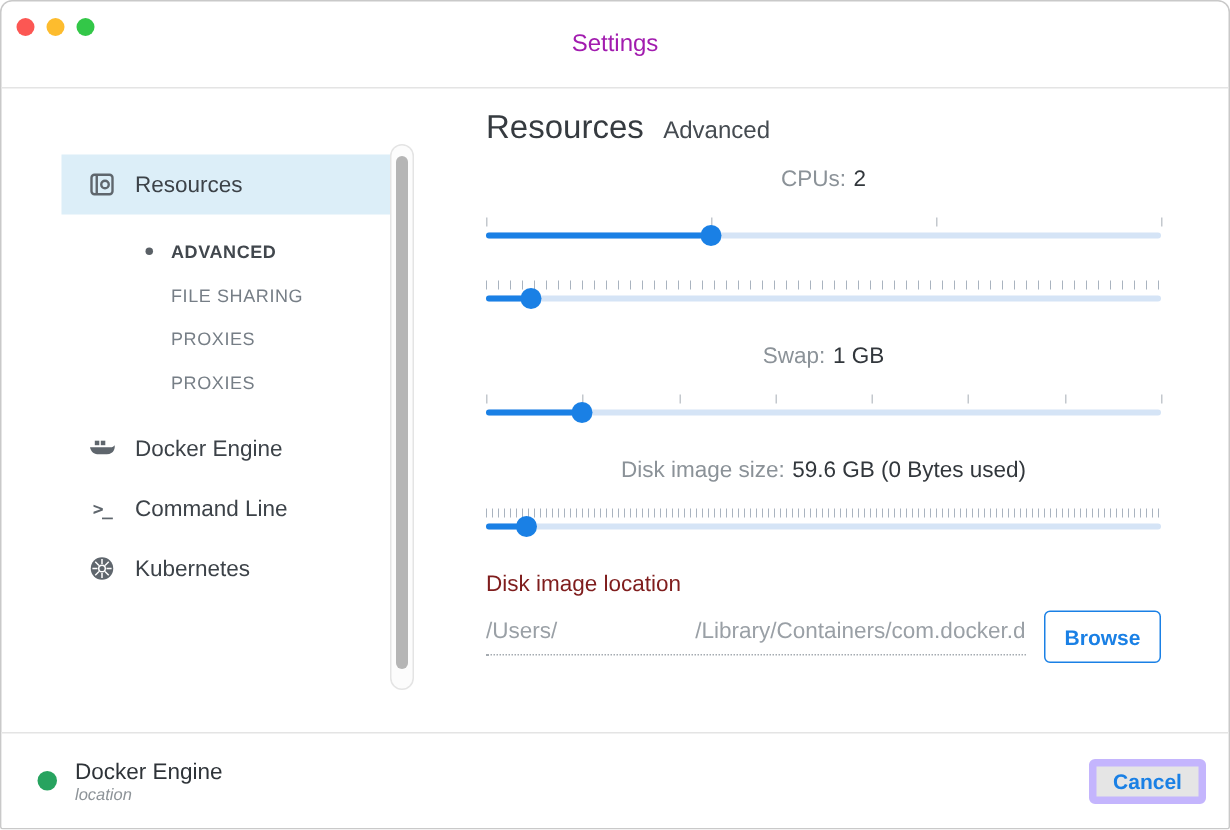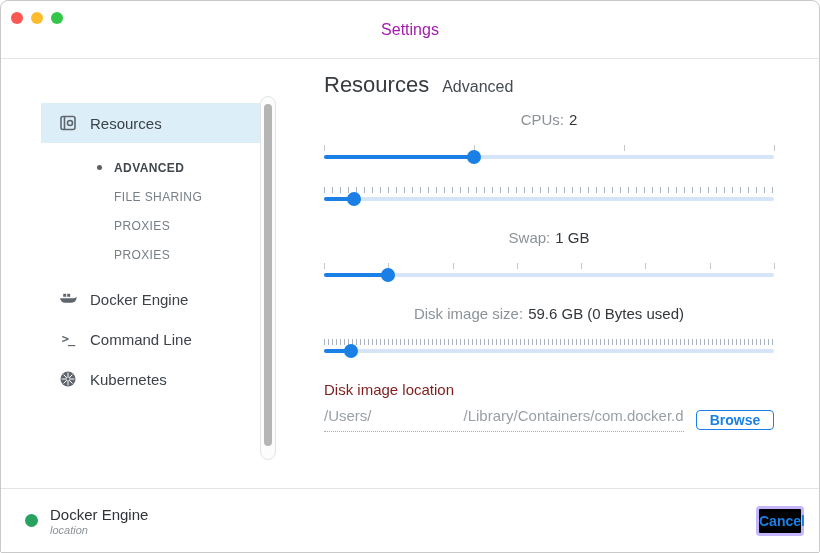--- a/index.html
+++ b/index.html
@@ -60,34 +60,34 @@
             background:#1a80e5; border-radius:2px; }
   .s-handle { position:absolute; top:5px; width:14px; height:14px; margin-left:-7px;
               background:#1a80e5; border-radius:50%; cursor:pointer; }
 
   .loc-block { }
   .loc-label { font-size:15px; color:#7f1d1d; height:20px; margin-bottom:6px; }
   .loc-row { display:flex; align-items:center; width:450px; }
   .loc-path { flex:1; font-size:15px; color:#9aa0a6; white-space:nowrap; overflow:hidden;
               border-bottom:1px dotted #a5abb1; padding-bottom:7px; }
   .redacted-gap { display:inline-block; width:92px; }
-  .browse-btn { margin-left:12px; width:78px; height:20px; background:#fff;
+  .browse-btn { margin-left:12px; width:78px; height:35px; background:#fff;
                 border:1px solid #1a80e5; border-radius:4px; color:#1a80e5;
                 font-size:14px; font-weight:700; font-family:"Liberation Sans",sans-serif; cursor:pointer; }
 
   
   .footer { position:absolute; left:0; right:0; bottom:0; height:64px;
             border-top:1px solid #e4e4e4; display:flex; align-items:center;
             padding:0 15px 0 24px; background:#fff; }
   .status-dot { width:13px; height:13px; border-radius:50%; background:#27a35f; flex:0 0 13px; }
   .status-text { margin-left:12px; }
   .status-title { font-size:15px; color:#2e3338; }
   .status-state { font-size:11px; font-style:italic; color:#8d9398; margin-top:1px; }
   .footer .spacer { flex:1; }
-  .cancel-btn { width:48px; height:30px; background:#000000; border:3px solid #c4b5fd;
+  .cancel-btn { width:78px; height:30px; background:#e5e5e5; border:5px solid #c4b5fd;
                 border-radius:4px; color:#1a80e5; font-size:14px; font-weight:700;
                 font-family:"Liberation Sans",sans-serif; cursor:pointer; }
   .apply-btn { height:30px; padding:0 17px; margin-left:15px; background:#e2e2e2;
                border:none; border-radius:4px; color:#9aa0a4; font-size:14px; font-weight:700;
                font-family:"Liberation Sans",sans-serif; }
 </style>
 </head>
 <body>
 
 <div class="window">

